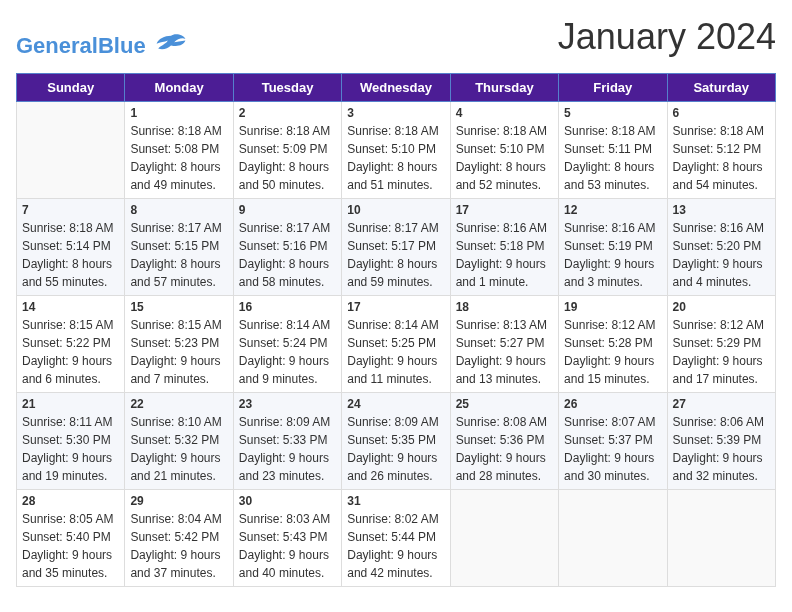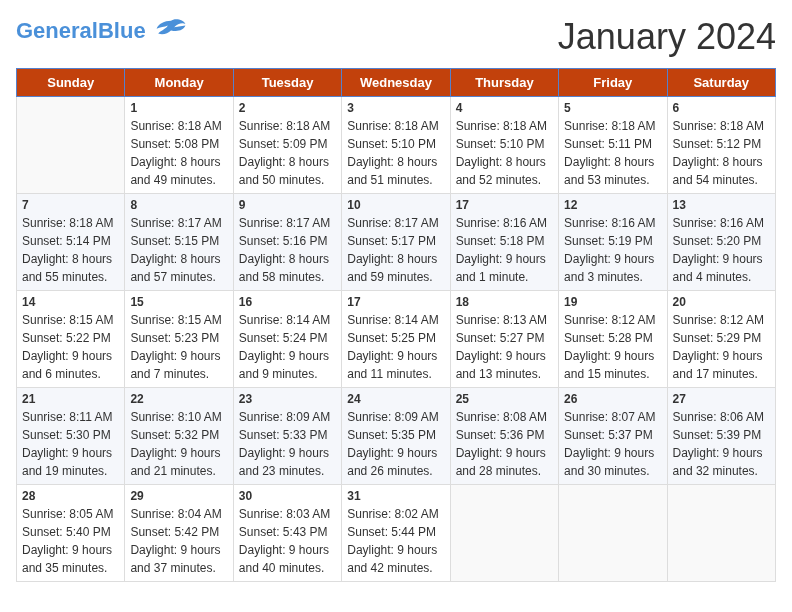--- a/index.html
+++ b/index.html
@@ -18,20 +18,21 @@
     }
     .logo {
       display: flex;
       align-items: center;
     }
     .logo-text {
       font-size: 22px;
       font-weight: bold;
       color: #333;
       line-height: 1.1;
+      margin-top: 15px;
     }
     .logo-text span {
       color: #4a90d9;
     }
     .logo-bird {
       width: 32px;
       height: 32px;
       margin-left: 4px;
     }
     .title-section {
@@ -45,21 +46,21 @@
     .location-title {
       font-size: 15px;
       color: #555;
     }
     .calendar {
       width: 100%;
       border-collapse: collapse;
       border: 1px solid #ccc;
     }
     .calendar th {
-      background-color: #c2410c;
+      background-color: #4c1d95;
       color: #fff;
       text-align: center;
       padding: 6px 4px;
       font-size: 13px;
       border: 1px solid #5580cc;
     }
     .calendar td {
       vertical-align: top;
       padding: 4px 5px;
       border: 1px solid #ddd;

